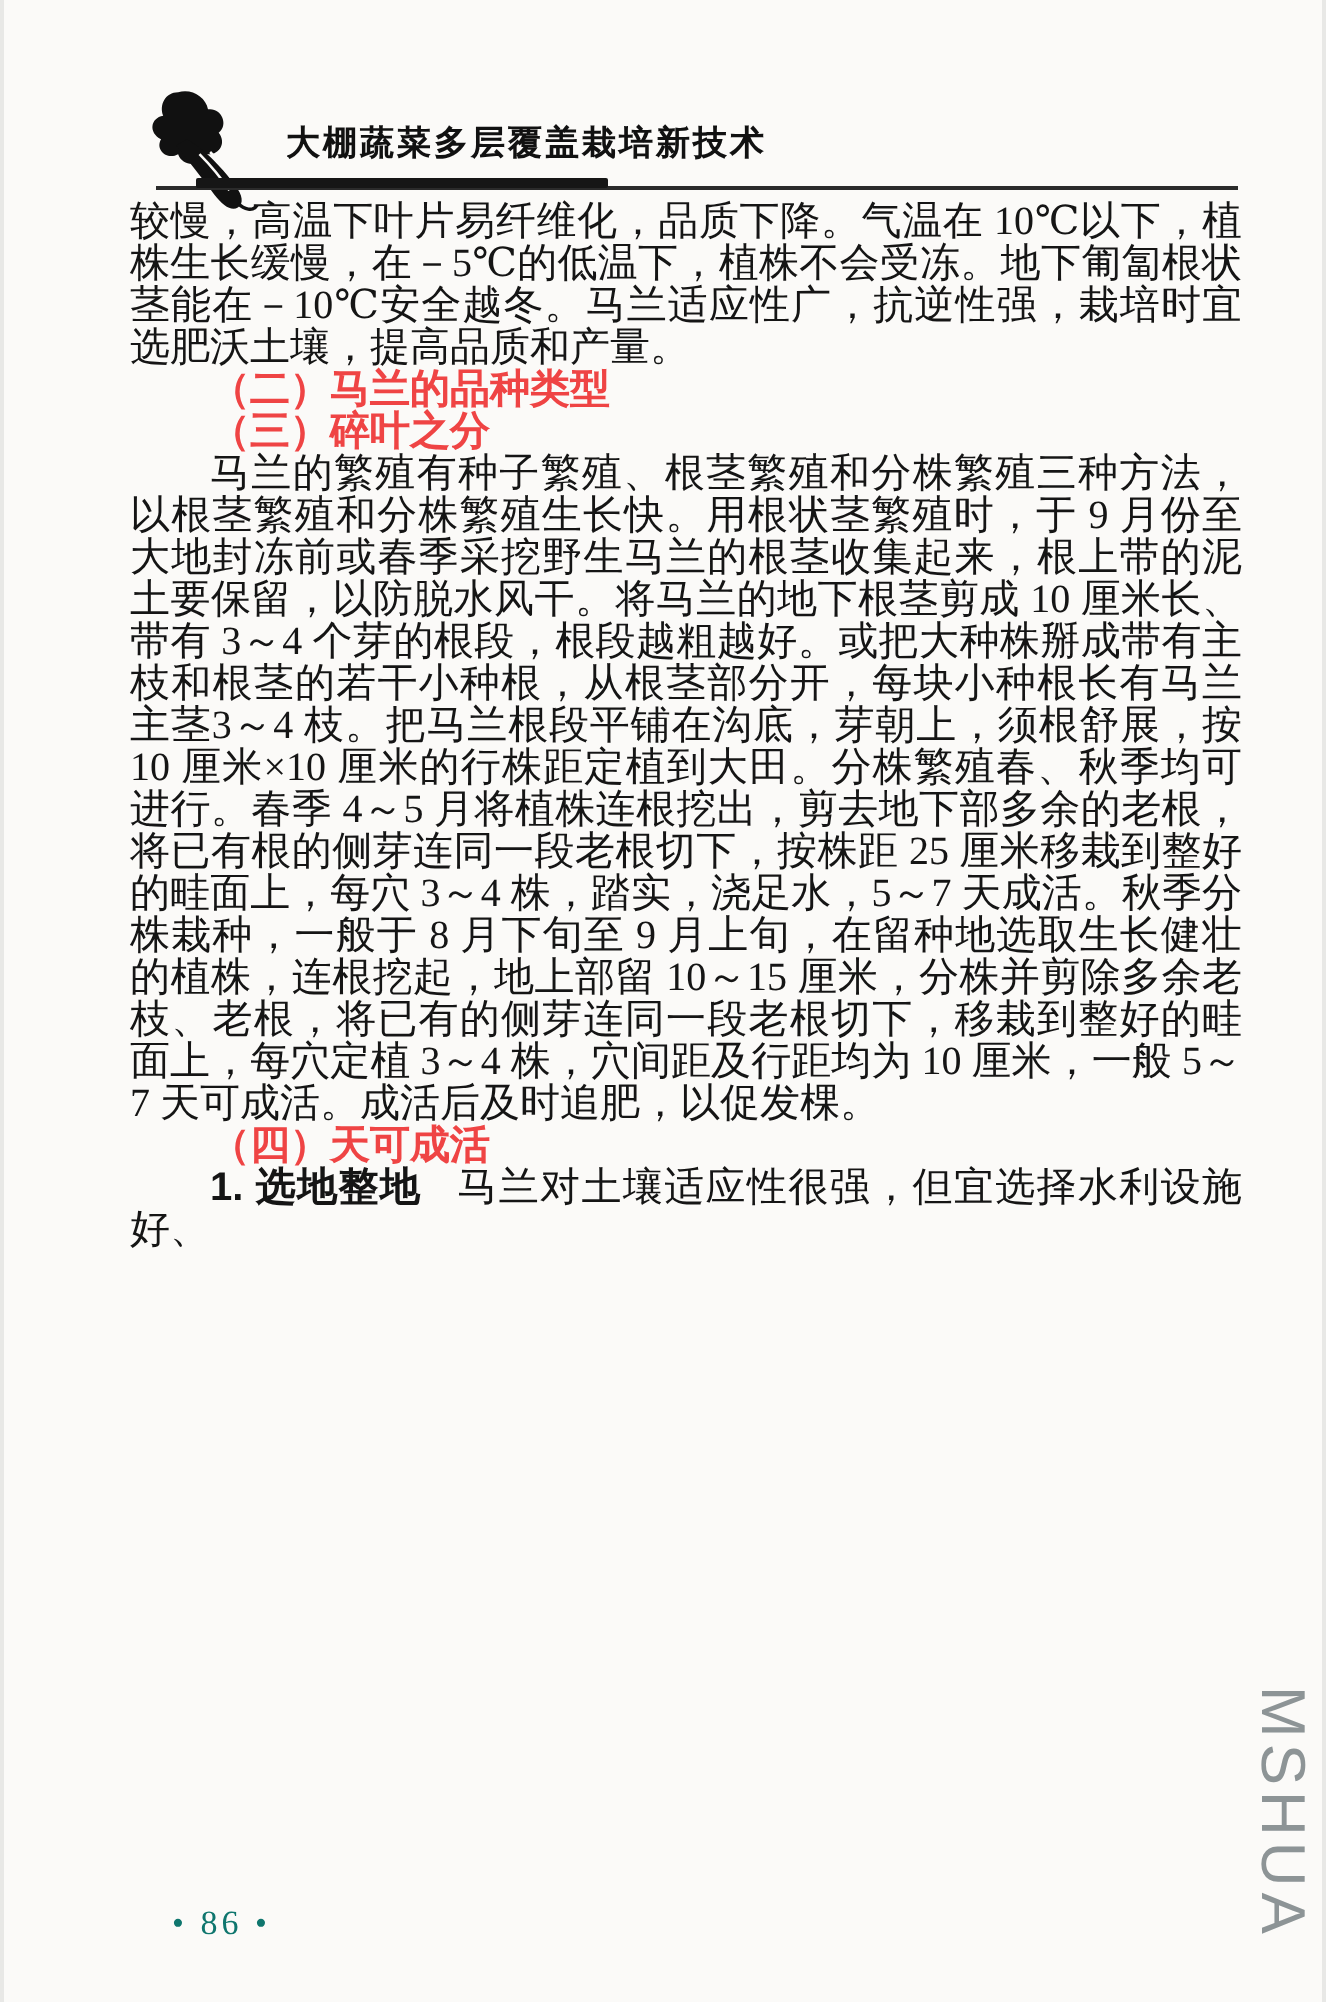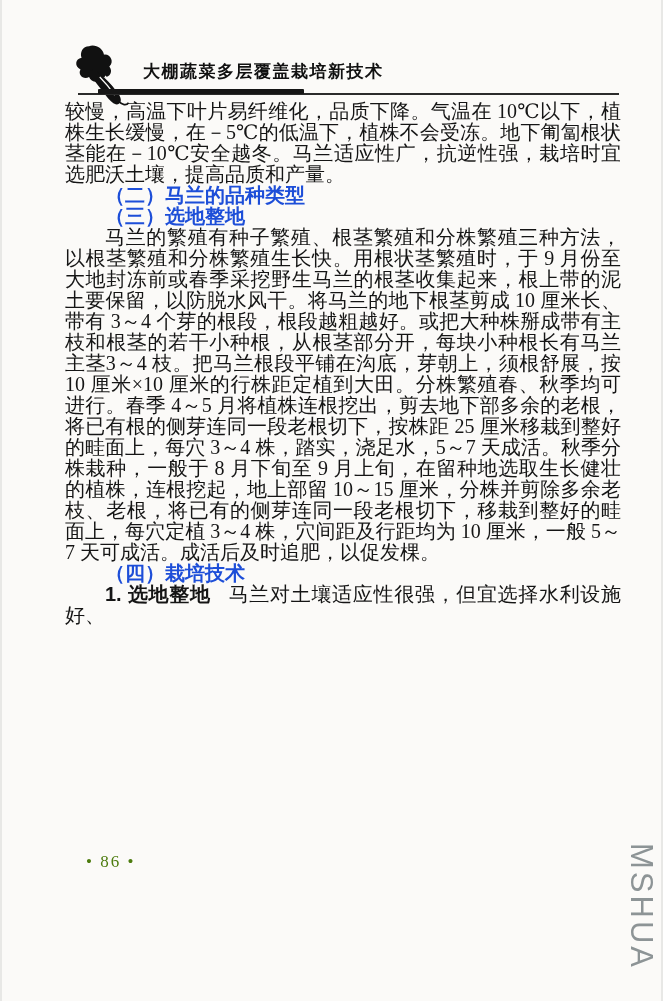--- a/index.html
+++ b/index.html
@@ -34,31 +34,31 @@
   .body-text{
     position:absolute;left:63px;top:101px;width:556px;
     font-size:20px;line-height:21px;
     text-align:justify;text-justify:inter-ideograph;
   }
   .para{margin:0;text-indent:2em;}
   .para.noindent{text-indent:0;}
   .heading{
     margin:0;text-indent:2em;
     font-family:"Liberation Sans","DejaVu Sans",sans-serif;
-    font-weight:bold;color:#1d4ed8;
+    font-weight:bold;color:#ef4444;
   }
   .runin-para{margin:0;text-indent:2em;}
   .runin{
     font-family:"Liberation Sans","DejaVu Sans",sans-serif;
     font-weight:bold;margin-right:0.9em;margin-top:10px;
   }
   
   .page-number{
-    position:absolute;left:84px;top:852px;
-    font-size:17px;letter-spacing:2px;color:#4d7c0f;
+    position:absolute;left:84px;top:952px;
+    font-size:17px;letter-spacing:2px;color:#0f766e;
   }
   .watermark{
     position:absolute;left:657px;top:843px;
     width:160px;height:42px;
     transform:rotate(90deg);transform-origin:0 0;
     font-family:"Liberation Sans","DejaVu Sans",sans-serif;
     font-size:31px;letter-spacing:3px;color:#8d9496;
     white-space:nowrap;
   }
 </style>
@@ -75,23 +75,23 @@
       <path fill="none" stroke="#fbfaf8" stroke-width="1.2" d="M26 31 C31 36 36 42 40 48 M31 30 C35 34 39 39 43 45"></path>
     </svg>
     <div class="head-title">大棚蔬菜多层覆盖栽培新技术</div>
     <div class="rule-thin"></div>
     <div class="rule-thick"></div>
   </div>
 
   <div class="body-text">
     <p class="para noindent">较慢，高温下叶片易纤维化，品质下降。气温在 10℃以下，植株生长缓慢，在－5℃的低温下，植株不会受冻。地下匍匐根状茎能在－10℃安全越冬。马兰适应性广，抗逆性强，栽培时宜选肥沃土壤，提高品质和产量。</p>
     <p class="heading">（二）马兰的品种类型</p>
-    <p class="heading">（三）选地整地</p>
+    <p class="heading">（三）碎叶之分</p>
     <p class="para">马兰的繁殖有种子繁殖、根茎繁殖和分株繁殖三种方法，以根茎繁殖和分株繁殖生长快。用根状茎繁殖时，于 9 月份至大地封冻前或春季采挖野生马兰的根茎收集起来，根上带的泥土要保留，以防脱水风干。将马兰的地下根茎剪成 10 厘米长、带有 3～4 个芽的根段，根段越粗越好。或把大种株掰成带有主枝和根茎的若干小种根，从根茎部分开，每块小种根长有马兰主茎3～4 枝。把马兰根段平铺在沟底，芽朝上，须根舒展，按10 厘米×10 厘米的行株距定植到大田。分株繁殖春、秋季均可进行。春季 4～5 月将植株连根挖出，剪去地下部多余的老根，将已有根的侧芽连同一段老根切下，按株距 25 厘米移栽到整好的畦面上，每穴 3～4 株，踏实，浇足水，5～7 天成活。秋季分株栽种，一般于 8 月下旬至 9 月上旬，在留种地选取生长健壮的植株，连根挖起，地上部留 10～15 厘米，分株并剪除多余老枝、老根，将已有的侧芽连同一段老根切下，移栽到整好的畦面上，每穴定植 3～4 株，穴间距及行距均为 10 厘米，一般 5～7 天可成活。成活后及时追肥，以促发棵。</p>
-    <p class="heading">（四）栽培技术</p>
+    <p class="heading">（四）天可成活</p>
     <p class="runin-para">
       <span class="runin">1. 选地整地</span><span>马兰对土壤适应性很强，但宜选择水利设施好、</span>
     </p>
   </div>
 
   <div class="page-number">• 86 •</div>
 
   <div class="watermark">MSHUA</div>
 
 </div>

